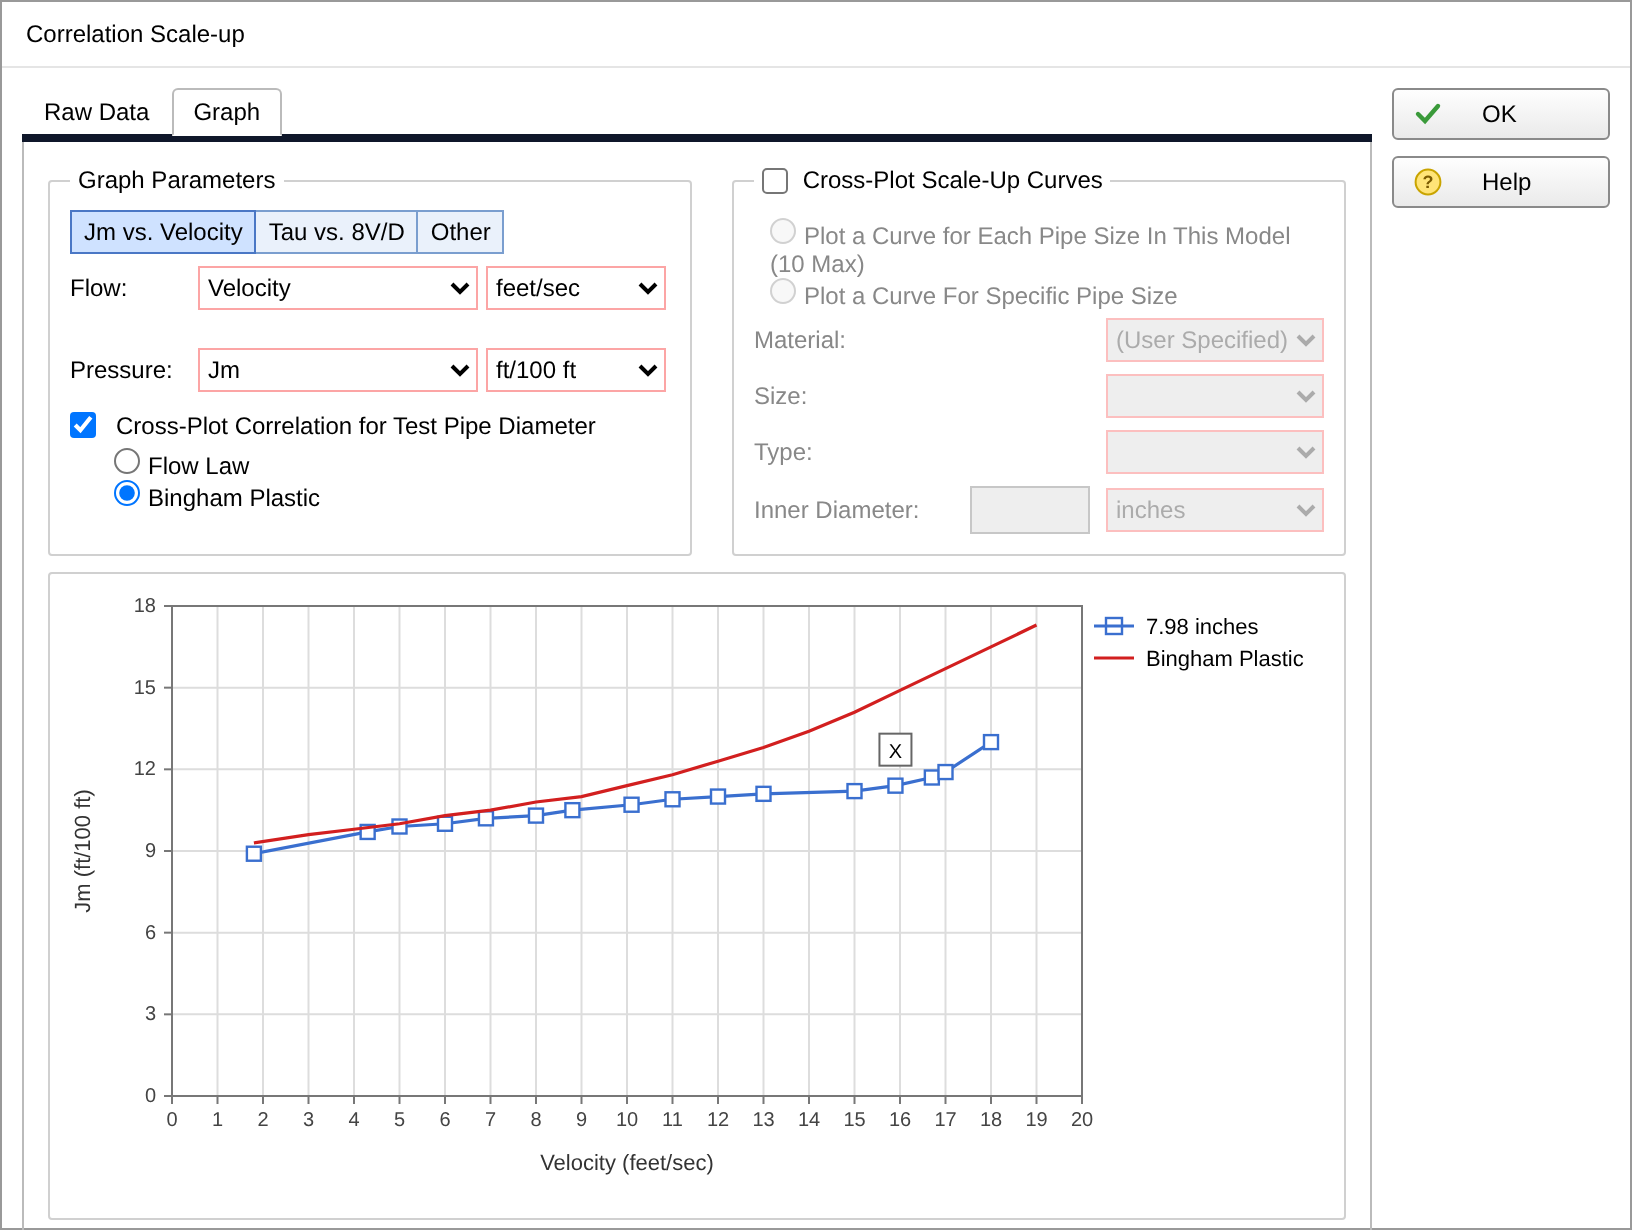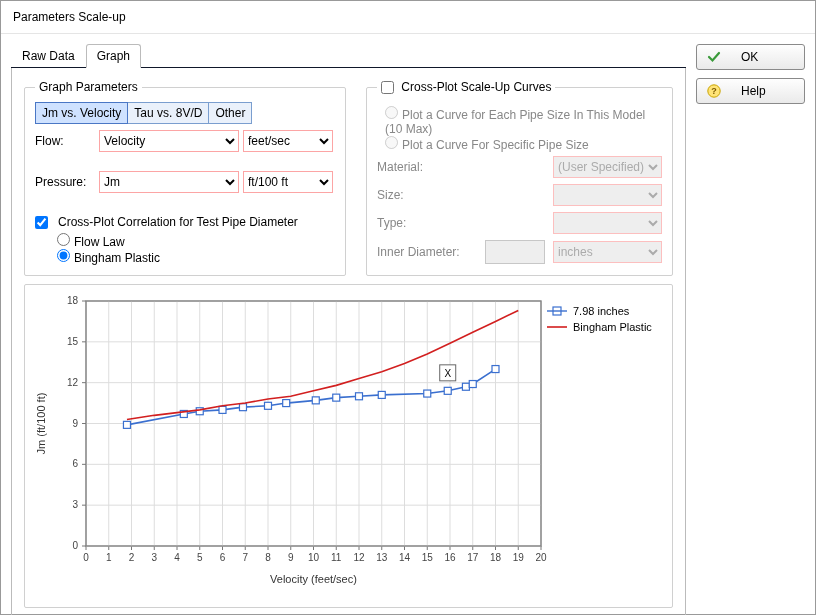--- a/index.html
+++ b/index.html
@@ -3,50 +3,50 @@
 <meta charset="utf-8">
 <style>
   html,body{margin:0;padding:0;font-family:"Segoe UI",Tahoma,Arial,sans-serif;font-size:12px;color:#000;background:#fff}
   .window{width:816px;height:615px;border:1px solid #999;box-sizing:border-box;position:relative;background:#fff}
   .titlebar{height:32px;line-height:32px;padding-left:12px;border-bottom:1px solid #e5e5e5;font-size:12px;font-weight:400}
   .body{display:flex;padding:10px 10px 10px 10px;box-sizing:border-box}
   .main{flex:1;display:flex;flex-direction:column}
   .side{width:110px;padding-left:10px;display:flex;flex-direction:column;gap:8px}
   .side button{height:26px;border:1px solid #8a8a8a;background:linear-gradient(#fefefe,#eaeaea);border-radius:3px;display:flex;align-items:center;gap:20px;padding:0 10px;cursor:pointer;font-size:12px}
   .side .ic{width:14px;height:14px;display:inline-block}
-  .tabs{display:flex;border-bottom:1px solid #0f172a}
+  .tabs{display:flex;border-bottom:4px solid #0f172a}
   .tab{padding:4px 10px;border:1px solid transparent;border-bottom:none;margin-bottom:-1px;cursor:pointer}
   .tab.active{border-color:#bbb;border-bottom:1px solid #fff;background:#fff;border-top-left-radius:3px;border-top-right-radius:3px}
   .panel{border:1px solid #bbb;border-top:none;padding:12px 12px 10px 12px;flex:1;display:flex;flex-direction:column;gap:8px}
   .top-row{display:flex;gap:20px}
   fieldset{border:1px solid #d0d0d0;border-radius:2px;padding:8px 10px 10px 10px;margin:0}
   legend{padding:0 4px;font-size:12px}
   .graph-params{width:300px}
   .seg{display:flex;margin-bottom:6px}
   .seg button{border:1px solid #7a9ecf;background:#eaf1fb;padding:3px 6px;font-size:12px;cursor:pointer}
   .seg button+button{border-left:none}
   .seg button.pressed{background:#cfe2ff;border-color:#4a77c5}
   .grid2{display:grid;grid-template-columns:60px 140px 90px;gap:19px 4px;align-items:center}
   select{border:1px solid #fca5a5;height:22px;font-size:12px;background:#fff}
   select.dis{background:#e8e8e8;color:#888}
-  .check-row{display:flex;align-items:flex-end;gap:6px;margin-top:22px}
+  .check-row{display:flex;align-items:flex-start;gap:6px;margin-top:10px}
   input[type=checkbox],input[type=radio]{margin:0 4px 0 0}
   .radio-group{margin:4px 0 0 22px;display:flex;flex-direction:column;gap:0}
   .cross-plot{flex:1}
   .cp-grid{display:grid;grid-template-columns:100px 60px 1fr;gap:6px 8px;align-items:center;margin-top:4px}
   .cp-grid .lbl{color:#888}
   .dis-input{border:1px solid #c7c7c7;height:20px;background:#eee}
   .chart-frame{flex:1;border:1px solid #d0d0d0;border-radius:2px;padding:6px 6px 6px 6px;position:relative;min-height:310px}
   .disabled{color:#888}
 </style>
 </head>
 <body>
 
 <div class="window">
-  <div class="titlebar">Parameters Scale-up</div>
+  <div class="titlebar">Correlation Scale-up</div>
   <div class="body">
     <div class="main">
       <div class="tabs">
         <div class="tab">Raw Data</div>
         <div class="tab active">Graph</div>
       </div>
       <div class="panel">
         <div class="top-row">
 
           <fieldset class="graph-params">

